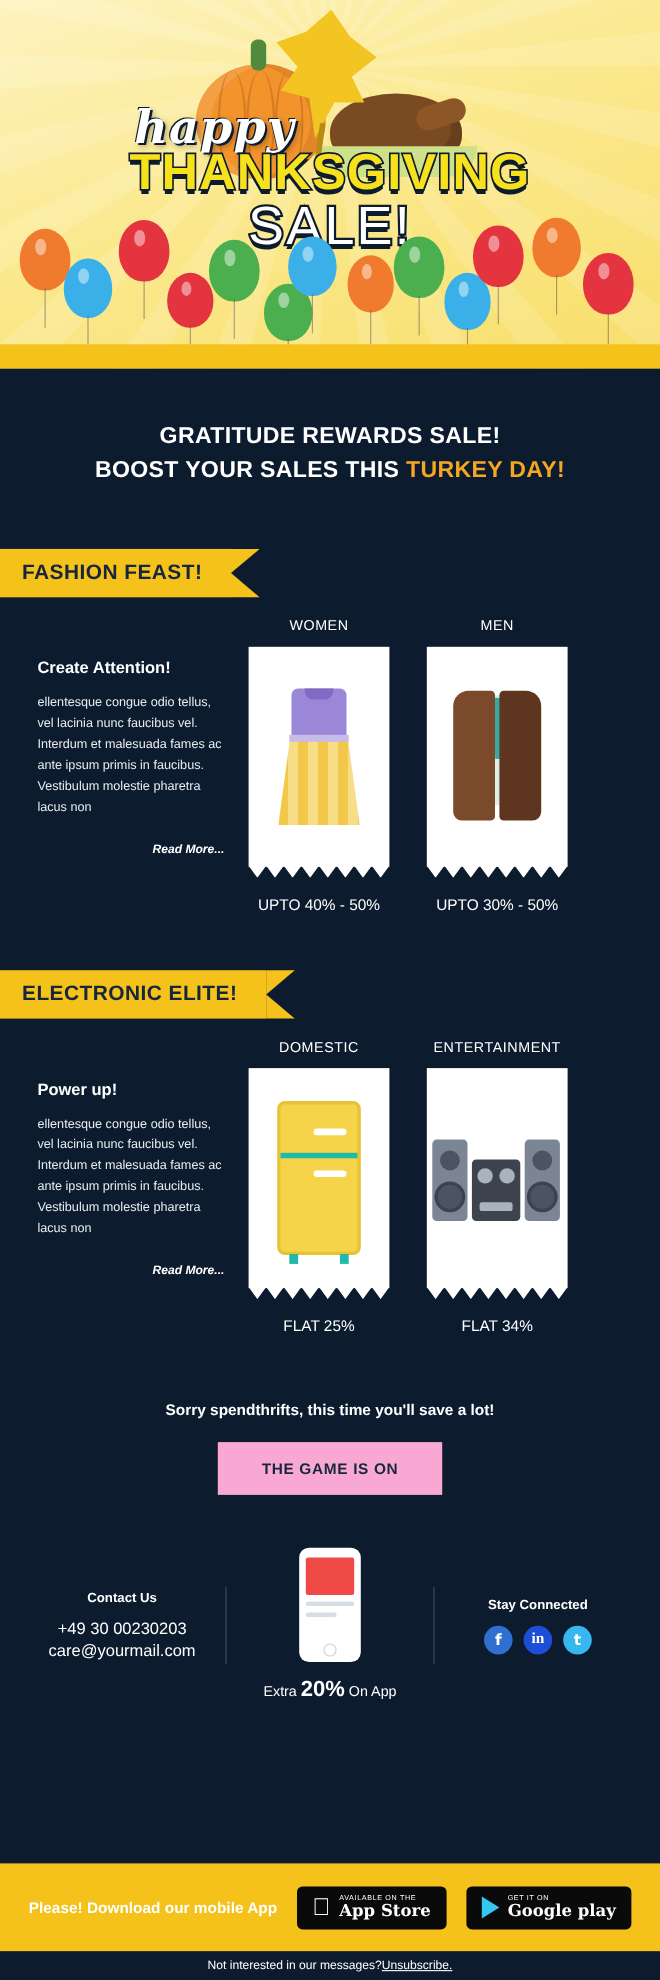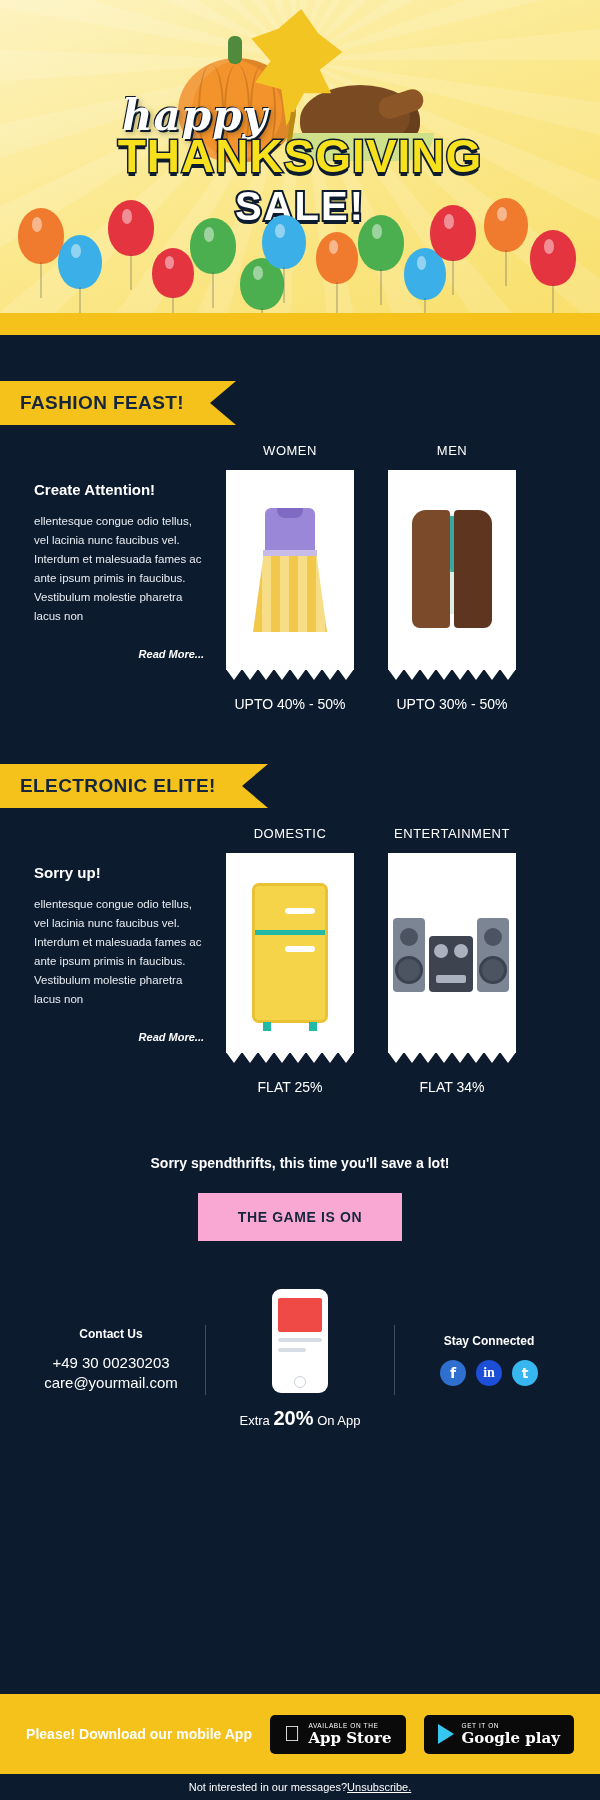--- a/index.html
+++ b/index.html
@@ -90,21 +90,21 @@
   }
   .t-thanks {
     display: block; font-weight: bold; font-size: 46px;
     color: #f7e11c; letter-spacing: 1px; line-height: 48px;
     -webkit-text-stroke: 3px #0d1b2e;
     paint-order: stroke fill;
     text-shadow: 0 4px 0 #0d1b2e;
     margin-top: -4px;
   }
   .t-sale {
-    display: block; font-weight: bold; font-size: 40px;
+    display: block; font-weight: normal; font-size: 49px;
     color: #ffffff; letter-spacing: 2px; line-height: 52px;
     -webkit-text-stroke: 4px #0d1b2e;
     paint-order: stroke fill;
     text-shadow: 0 4px 0 #0d1b2e;
   }
 
   
   .balloon { position: absolute; border-radius: 50% 50% 48% 48%; }
   .balloon:after {
     content: ""; position: absolute; left: 50%; bottom: -34px;
@@ -311,20 +311,26 @@
     <div class="balloon" style="left:316px; top:232px; width:42px; height:52px; background:#f07a2d;"></div>
     <div class="balloon" style="left:358px; top:215px; width:46px; height:56px; background:#4caf4f;"></div>
     <div class="balloon" style="left:404px; top:248px; width:42px; height:52px; background:#3bb0e8;"></div>
     <div class="balloon" style="left:430px; top:205px; width:46px; height:56px; background:#e3343f;"></div>
     <div class="balloon" style="left:484px; top:198px; width:44px; height:54px; background:#f07a2d;"></div>
     <div class="balloon" style="left:530px; top:230px; width:46px; height:56px; background:#e3343f;"></div>
 
     <div class="hero-bottom-bar"></div>
   </div>
 
+  <div class="headline">
+    <div>GRATITUDE REWARDS SALE!</div>
+    <div>
+      <span>BOOST YOUR SALES THIS </span><span class="accent">TURKEY DAY!</span>
+    </div>
+  </div>
 
   <div class="section">
     <div class="ribbon">FASHION FEAST!</div>
     <div class="cols">
       <div class="copy">
         <h3>Create Attention!</h3>
         <p>ellentesque congue odio tellus, vel lacinia nunc faucibus vel. Interdum et malesuada fames ac ante ipsum primis in faucibus. Vestibulum molestie pharetra lacus non</p>
         <a href="#" class="read-more">Read More...</a>
       </div>
       <div class="cards">
@@ -357,21 +363,21 @@
         </div>
 
       </div>
     </div>
   </div>
 
   <div class="section">
     <div class="ribbon">ELECTRONIC ELITE!</div>
     <div class="cols">
       <div class="copy">
-        <h3>Sorry up!</h3>
+        <h3>Power up!</h3>
         <p>ellentesque congue odio tellus, vel lacinia nunc faucibus vel. Interdum et malesuada fames ac ante ipsum primis in faucibus. Vestibulum molestie pharetra lacus non</p>
         <a href="#" class="read-more">Read More...</a>
       </div>
       <div class="cards">
 
         <div class="card">
           <div class="card-label">DOMESTIC</div>
           <div class="card-img">
             <div class="fridge">
               <div class="fridge-split"></div>

